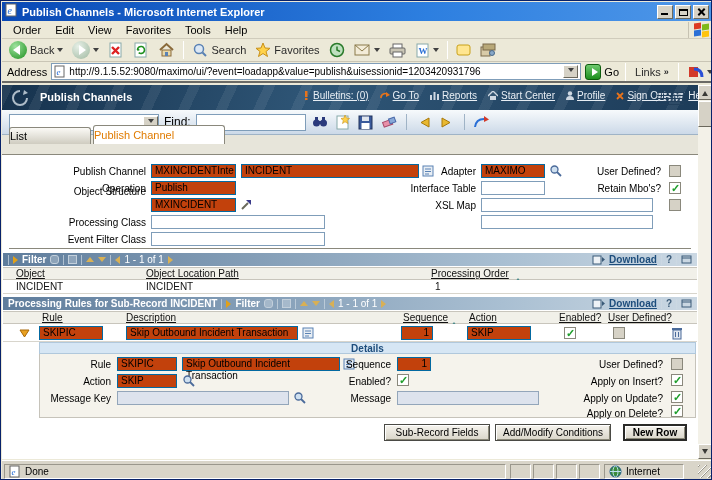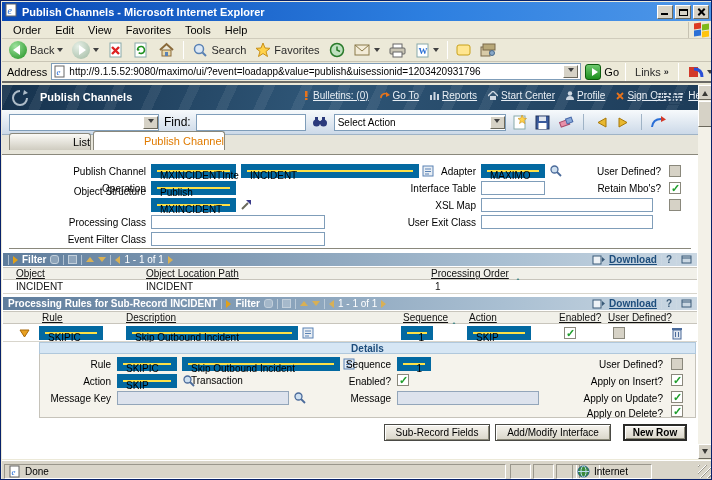--- a/index.html
+++ b/index.html
@@ -46,28 +46,28 @@
   .navitem{display:flex;align-items:center;gap:3px;font-size:10px;color:#e8eef4;white-space:nowrap;text-decoration:underline}
   .ibm{position:absolute;right:14px;top:5px;font-family:"Liberation Serif",serif;font-style:italic;font-weight:bold;font-size:14px;color:#cfd8e2;z-index:2}
   .ibm::after{content:"";position:absolute;inset:0;background:repeating-linear-gradient(to bottom,transparent 0 2px,#223f5b 2px 3px)}
   
   .qtb{left:1px;top:109px;width:696px;height:25px;background:linear-gradient(#f7fafc,#ccd9e8);border-bottom:1px solid #9fb3c6;display:flex;align-items:center;padding:0 7px;gap:5px}
   .combo{height:17px;background:#fff;border:1px solid #7f9db9;display:flex;align-items:center;padding-left:3px;font-size:10px}
   .qsep{width:1px;height:16px;background:#9fb3c6;margin:0 3px}
   .qicon{width:18px;height:18px;display:flex;align-items:center;justify-content:center}
   
   .tabrow{left:1px;top:134px;width:696px;height:20px;background:#e7e5da;border-bottom:1px solid #8a887c}
-  .tab{position:absolute;bottom:4px;height:17px;border:1px solid #8a887c;border-bottom:none;border-radius:3px 3px 0 0;font-size:11px;text-align:right;line-height:16px}
+  .tab{position:absolute;bottom:10px;height:17px;border:1px solid #8a887c;border-bottom:none;border-radius:3px 3px 0 0;font-size:11px;text-align:left;line-height:16px}
   .tab.inactive{left:7px;width:82px;background:linear-gradient(#fbfaf6,#cfccc0);color:#000}
   .tab.active{left:91px;width:132px;height:19px;background:#fff;color:#e07b00;line-height:19px}
   .page{left:1px;top:154px;width:696px;height:304px;background:#fff}
   
   .lbl{position:absolute;font-size:10px;line-height:13px;text-align:right;color:#000}
   .fld{position:absolute;height:14px;font-size:10px;line-height:12px;padding:0 3px}
-  .ro{background:#fde047;border:6px solid #0369a1}
+  .ro{background:#c2410c;border:1px solid #0369a1}
   .ed{background:#fff;border:1px solid #7f9db9}
   .ed2{background:#dde3ed;border:1px solid #93a6ba}
   .cb{position:absolute;width:12px;height:12px;border:1px solid #8a887c}
   .cb.gray{background:#d6d2c6}
   .cb.white{background:#fff}
   .cb.checked::after{content:"✓";position:absolute;left:1px;top:-1px;color:#1f9e2c;font-weight:bold;font-size:11px}
   .hline{position:absolute;left:8px;width:682px;border-top:1px solid #8a887c;border-bottom:1px solid #fff}
   
   .secbar{position:absolute;left:2px;width:694px;height:13px;background:linear-gradient(to right,#5f7d9c,#a9bfd2 72%,#cbd8e3);display:flex;align-items:center;padding:0 5px;gap:4px}
   .sectitle{font-size:10px;font-weight:bold;color:#fff;white-space:nowrap}
@@ -340,26 +340,20 @@
     <span class="combo" style="width:110px"></span>
     <span class="qicon">
       <svg width="16" height="12">
           <circle cx="4.5" cy="7" r="3.5" fill="#2b3a7c"></circle>
           <circle cx="11.5" cy="7" r="3.5" fill="#2b3a7c"></circle>
           <rect x="6" y="5" width="4" height="3" fill="#2b3a7c"></rect>
           <rect x="3" y="1" width="3" height="4" fill="#2b3a7c"></rect>
           <rect x="10" y="1" width="3" height="4" fill="#2b3a7c"></rect>
         </svg>
     </span>
-    <span class="combo" style="width:172px">
-      <span>Select Action</span>
-      <span class="combo-arrow">
-          <span class="ddn" style="margin:0"></span>
-        </span>
-    </span>
     <span class="qicon">
       <svg width="16" height="16">
           <rect x="2" y="2" width="11" height="13" fill="#fff" stroke="#8aa"></rect>
           <path d="M10 1 L11.5 4 L14.5 4.5 L12 6.5 L13 9.5 L10 7.8 L7.5 9.5 L8.3 6.5 L6 4.5 L9 4 Z" fill="#ffd24a" stroke="#c89018" stroke-width=".6"></path>
         </svg>
     </span>
     <span class="qicon">
       <svg width="15" height="15">
           <rect x="1" y="1" width="13" height="13" fill="#3a5a9c" stroke="#23355c"></rect>
           <rect x="4" y="1.5" width="7" height="4.5" fill="#dfe5ee"></rect>
@@ -429,21 +423,20 @@
   <svg class="abs" style="left:239px;top:197px" width="13" height="13">
       <path d="M2 11 L8 5" stroke="#6a6a5a" stroke-width="2"></path>
       <path d="M6 2 L11 2 L11 7 Z" fill="#3a3a8a"></path>
     </svg>
   <span class="lbl" style="left:360px;top:198px;width:115px">XSL Map</span>
   <span class="fld ed" style="left:480px;top:197px;width:172px"></span>
   <span class="cb gray" style="left:668px;top:198px"></span>
 
   <span class="lbl" style="left:5px;top:215px;width:140px">Processing Class</span>
   <span class="fld ed" style="left:150px;top:214px;width:174px"></span>
-  <span class="lbl" style="left:360px;top:215px;width:115px">User Exit Class</span>
   <span class="fld ed" style="left:480px;top:214px;width:172px"></span>
 
   <span class="lbl" style="left:5px;top:232px;width:140px">Event Filter Class</span>
   <span class="fld ed" style="left:150px;top:231px;width:174px"></span>
 
   <span class="hline" style="top:247px"></span>
 
   <div class="secbar" style="top:252px">
     <span class="ssep"></span>
     <span class="minitri r"></span>
@@ -584,21 +577,21 @@
     </svg>
   <span class="lbl" style="left:306px;top:391px;width:84px">Message</span>
   <span class="fld ed2" style="left:396px;top:390px;width:142px"></span>
   <span class="lbl" style="left:540px;top:391px;width:122px">Apply on Update?</span>
   <span class="cb white checked" style="left:670px;top:390px"></span>
 
   <span class="lbl" style="left:540px;top:406px;width:122px">Apply on Delete?</span>
   <span class="cb white checked" style="left:670px;top:404px"></span>
 
   <span class="btn" style="left:383px;top:423px;width:106px">Sub-Record Fields</span>
-  <span class="btn" style="left:494px;top:423px;width:116px">Add/Modify Interface</span>
+  <span class="btn" style="left:494px;top:423px;width:116px">Add/Modify Conditions</span>
   <span class="btn default" style="left:622px;top:423px;width:64px">New Row</span>
 
   <div class="abs sbtrack">
     <span class="sbbtn" style="top:0">
         <span class="tri-up"></span>
       </span>
     <span class="sbthumb"></span>
     <span class="sbbtn" style="top:359px">
         <span class="tri-dn"></span>
       </span>
@@ -609,21 +602,21 @@
       <svg width="12" height="13">
           <rect x="1" y="1" width="9" height="11" fill="#fff" stroke="#666"></rect>
           <text x="2.5" y="10" font-size="9" font-style="italic" fill="#2a6fd6" font-family="Liberation Serif,serif">e</text>
         </svg>
       <span>Done</span>
     </span>
     <span class="pane" style="left:508px;width:21px"></span>
     <span class="pane" style="left:531px;width:21px"></span>
     <span class="pane" style="left:554px;width:21px"></span>
     <span class="pane" style="left:577px;width:21px"></span>
-    <span class="pane" style="left:570px;width:80px">
+    <span class="pane" style="left:602px;width:80px">
       <svg width="13" height="13">
           <circle cx="6.5" cy="6.5" r="5.5" fill="#3a8a3a" stroke="#1a5a8a"></circle>
           <ellipse cx="6.5" cy="6.5" rx="2.5" ry="5.5" fill="none" stroke="#bde"></ellipse>
           <line x1="1" y1="6.5" x2="12" y2="6.5" stroke="#bde"></line>
         </svg>
       <span>Internet</span>
     </span>
     <span class="grip"></span>
   </div>
 

